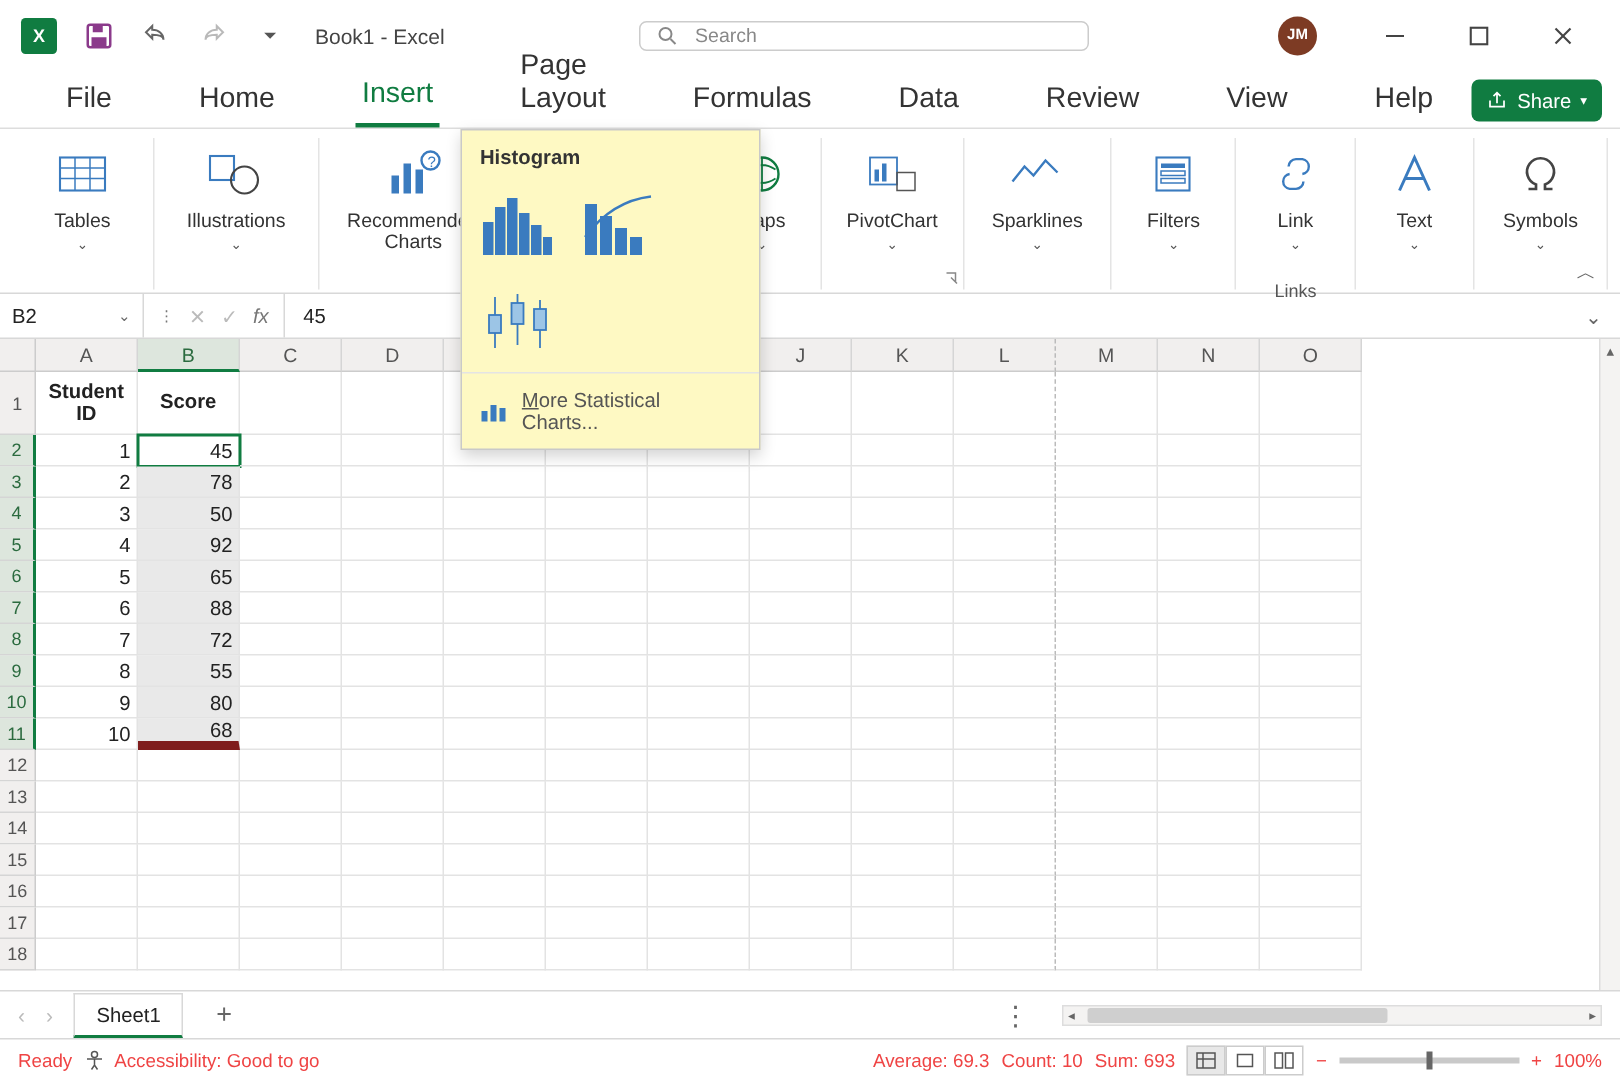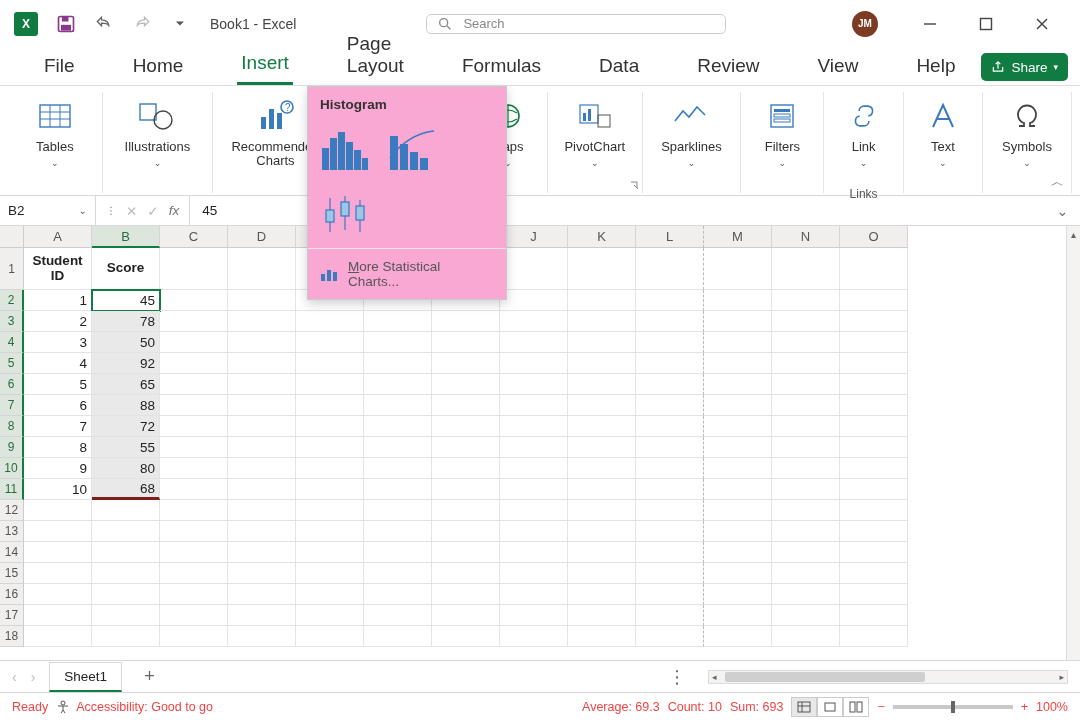--- a/index.html
+++ b/index.html
@@ -58,26 +58,26 @@
 .rowh.tall{ height:42px;}
 .rowh.sel{ background:#dde6dd; color:#2b6b3f; border-right:2px solid #107c41;}
 .cells{ position:absolute; left:24px; top:22px; right:14px; bottom:0;}
 .row{ display:flex; height:21px;}
 .row.tall{ height:42px;}
 .cell{ width:68px; border-right:1px solid #e3e3e3; border-bottom:1px solid #e3e3e3; padding:0 4px; display:flex; align-items:center; justify-content:flex-end; font-size:13.5px;}
 .cell.hdr{ font-weight:700; justify-content:center; text-align:center; line-height:1.1;}
 .cell.leftdash{ border-right:1px dashed #bbb;}
 .cell.selrange{ background:#e9e9e9;}
 .cell.active{ outline:2px solid #107c41; outline-offset:-1px; background:#fff;}
-.cell.bottomsel{ border-bottom:3px solid #7f1d1d;}
+.cell.bottomsel{ border-bottom:6px solid #7f1d1d;}
 .vscroll{ position:absolute; right:0; top:0; width:14px; bottom:0; background:#f4f3f2; border-left:1px solid #ddd;}
 .vscroll .arrow{ height:16px; display:flex; align-items:center; justify-content:center; font-size:10px; color:#666;}
 
 
-.chart-popup{ position:absolute; left:307px; top:0px; width:200px; background:#f9a8d4; border:1px solid #c9c9c9; box-shadow:0 4px 10px rgba(0,0,0,0.18); z-index:50; font-size:13.5px;}
+.chart-popup{ position:absolute; left:307px; top:0px; width:200px; background:#fef9c3; border:1px solid #c9c9c9; box-shadow:0 4px 10px rgba(0,0,0,0.18); z-index:50; font-size:13.5px;}
 .chart-popup .sec-title{ font-weight:700; padding:10px 12px 8px; color:#333;}
 .chart-popup .thumbs{ display:flex; gap:14px; padding:4px 10px 12px;}
 .chart-popup .thumb{ width:54px; height:48px; display:flex; align-items:flex-end; justify-content:center;}
 .chart-popup .sep{ border-top:1px solid #e4e4e4;}
 .chart-popup .more{ display:flex; align-items:center; gap:10px; padding:10px 12px; color:#555;}
 .chart-popup .more .u{ text-decoration:underline;}
 
 
 .sheettabs{ height:32px; border-top:1px solid #d8d8d8; display:flex; align-items:center; padding:0 12px; gap:14px; font-size:13.5px;}
 .navarr{ color:#bbb; font-size:14px;}

